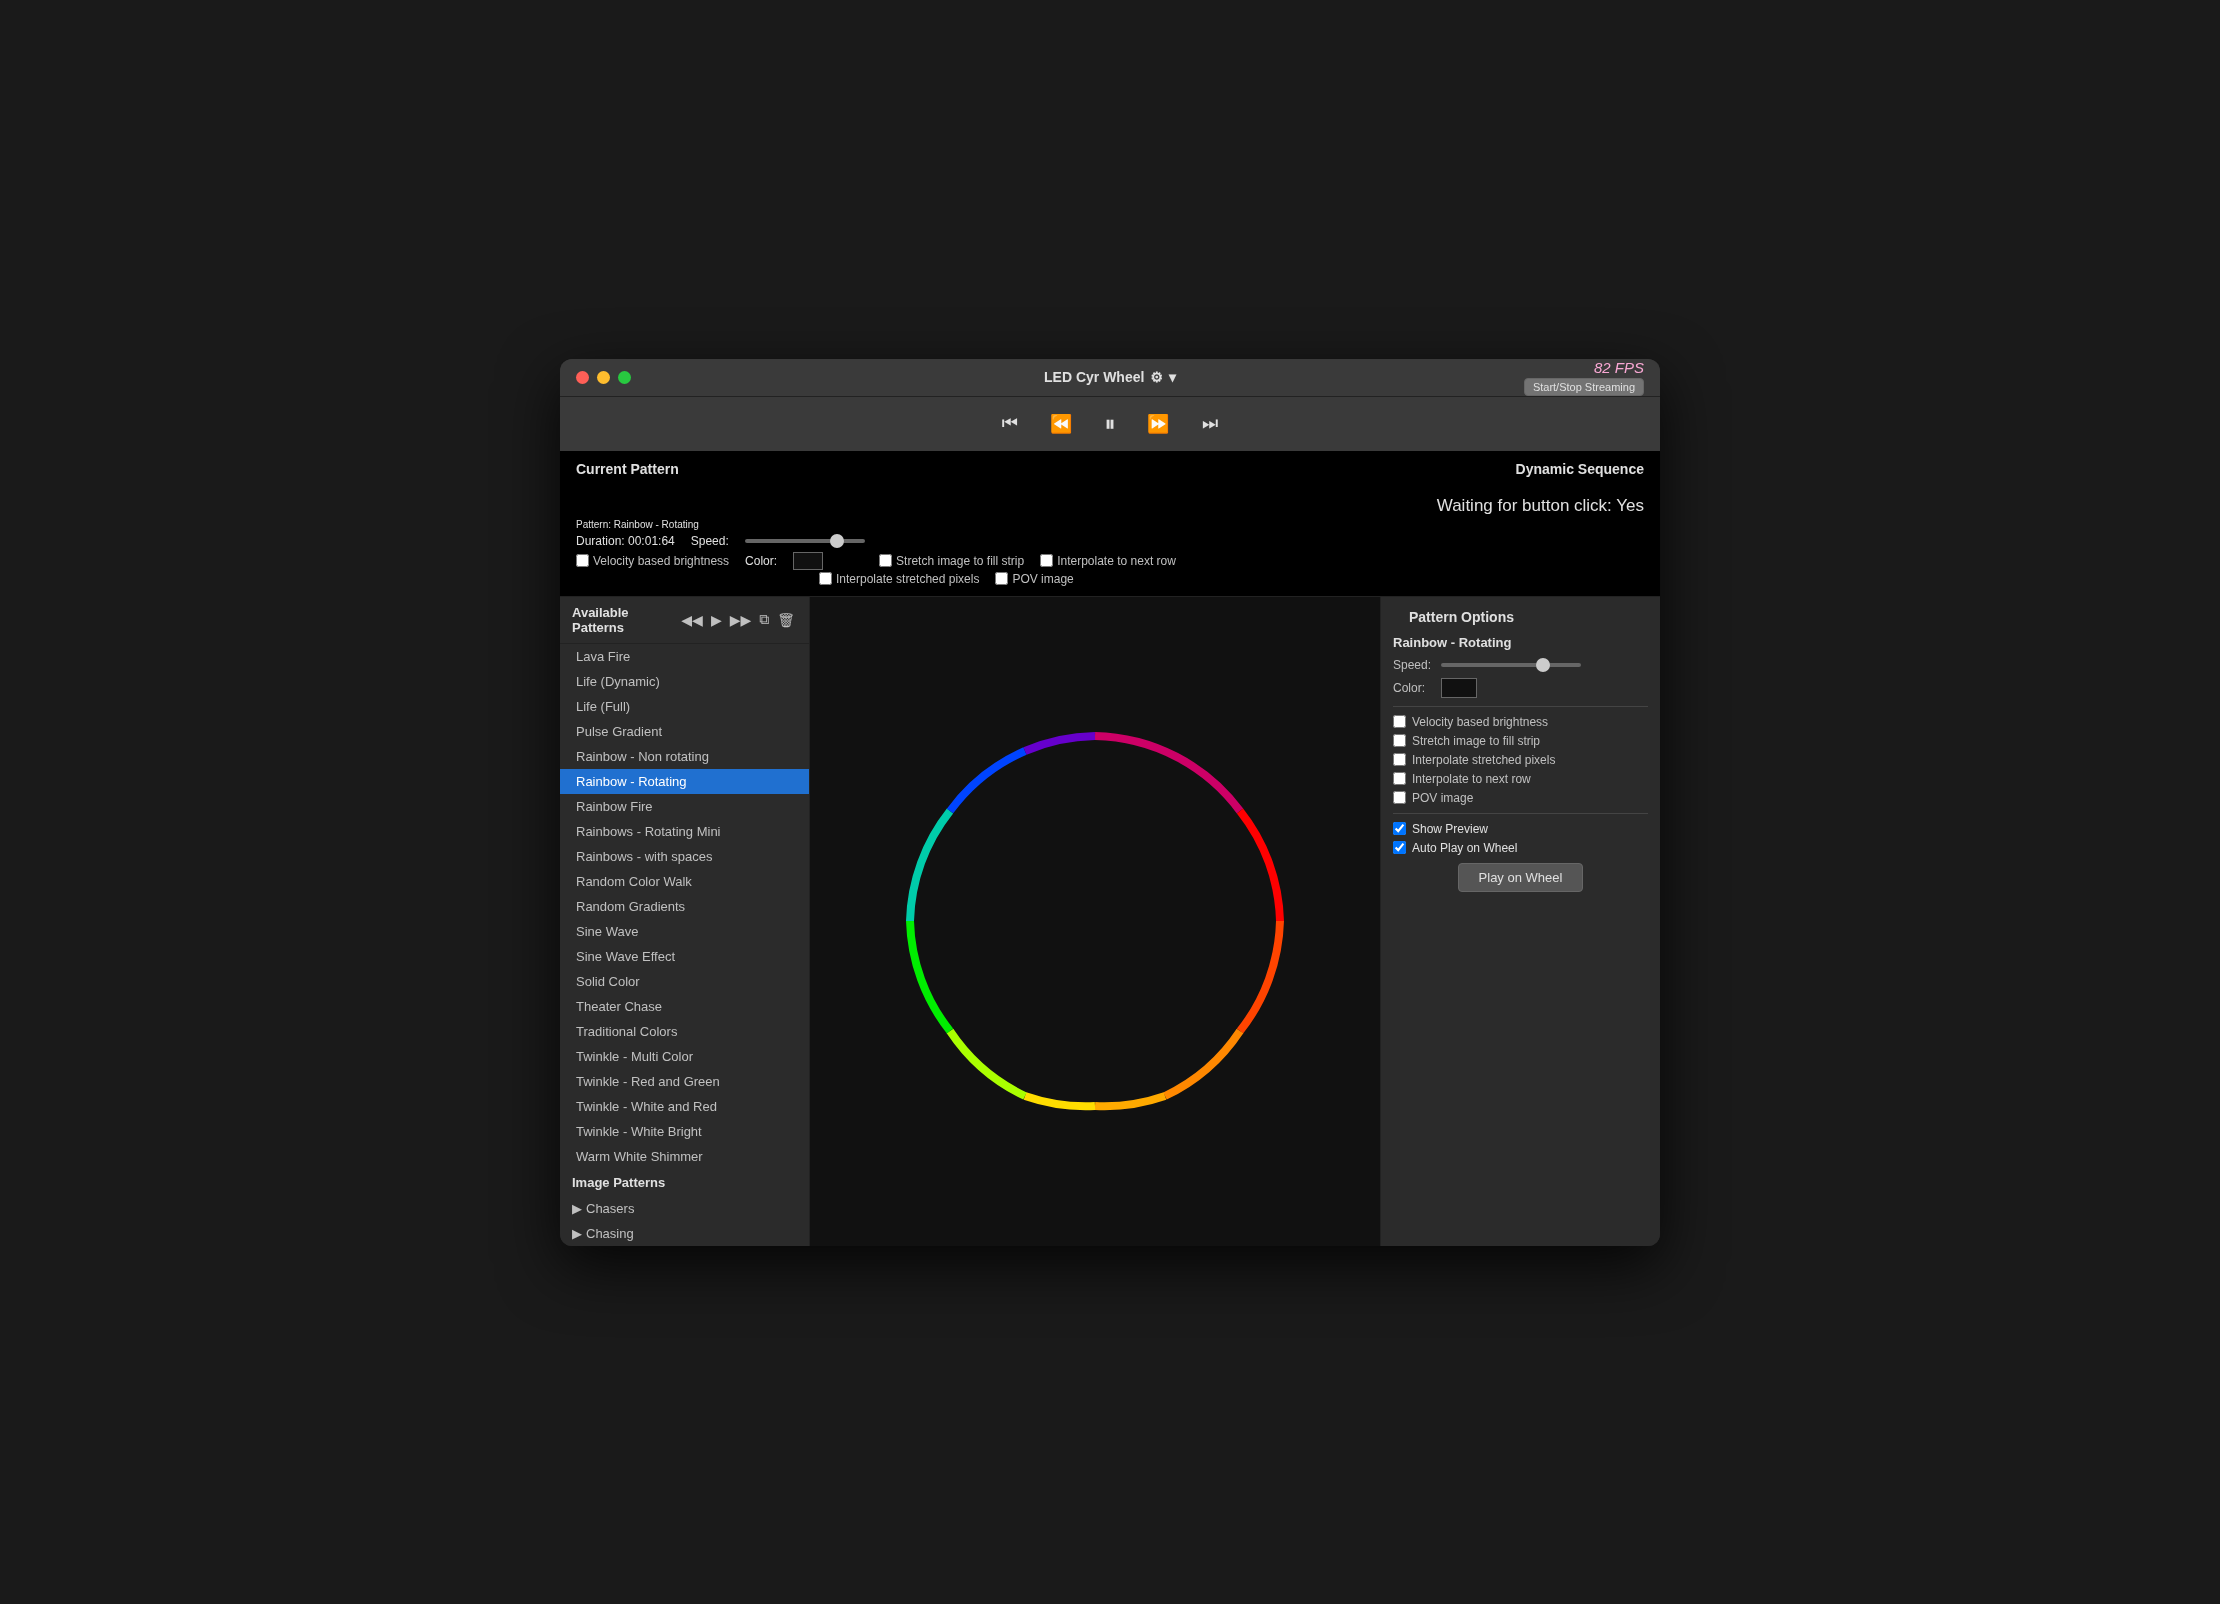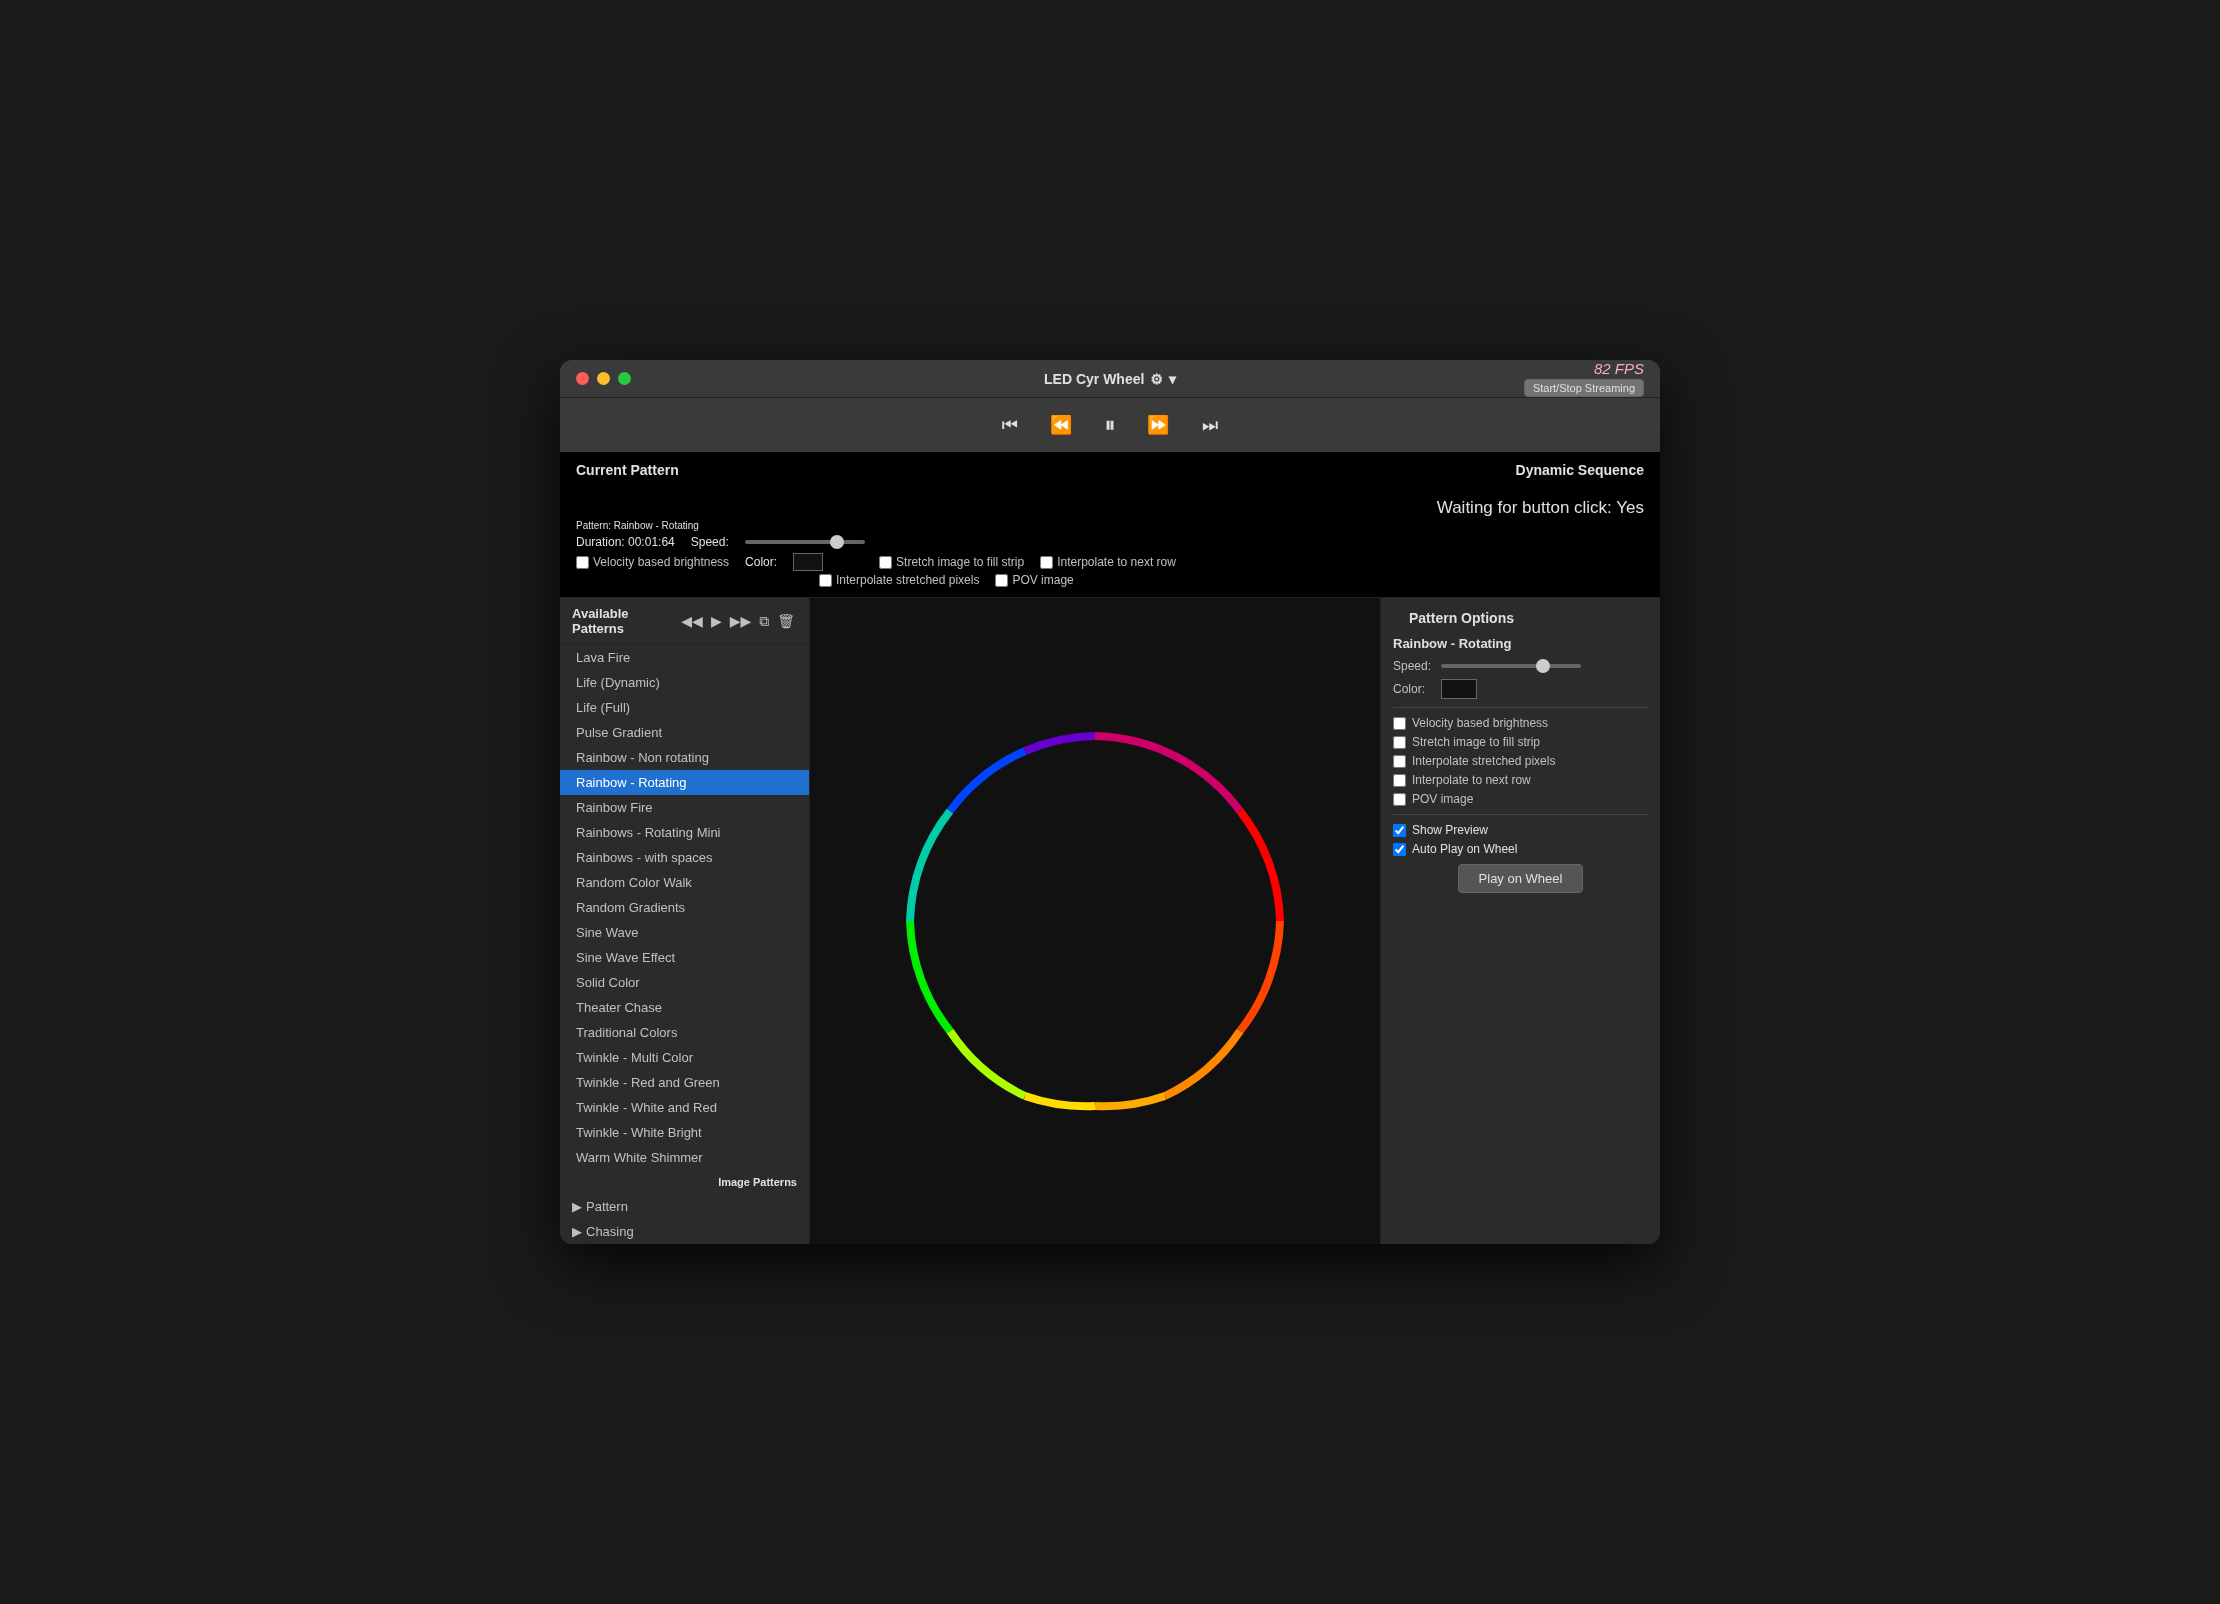--- a/index.html
+++ b/index.html
@@ -219,23 +219,22 @@
       font-size: 13px;
       cursor: pointer;
     }
     .pattern-item.selected {
       background: #2070d0;
       color: #fff;
     }
     .section-header {
       padding: 6px 12px;
       color: #e0e0e0;
-      font-size: 11px;
+      font-size: 13px;
       font-weight: 700;
-      text-align: right;
     }
     .section-expandable {
       display: flex;
       align-items: center;
       padding: 5px 12px;
       color: #c0c0c0;
       font-size: 13px;
       cursor: pointer;
       gap: 4px;
     }
@@ -424,21 +423,21 @@
         <div class="pattern-item">Theater Chase</div>
         <div class="pattern-item">Traditional Colors</div>
         <div class="pattern-item">Twinkle - Multi Color</div>
         <div class="pattern-item">Twinkle - Red and Green</div>
         <div class="pattern-item">Twinkle - White and Red</div>
         <div class="pattern-item">Twinkle - White Bright</div>
         <div class="pattern-item">Warm White Shimmer</div>
         <div class="section-header">Image Patterns</div>
         <div class="section-expandable">
           <span>▶</span>
-          <span>Pattern</span>
+          <span>Chasers</span>
         </div>
         <div class="section-expandable">
           <span>▶</span>
           <span>Chasing</span>
         </div>
       </div>
     </div>
 
     <div class="center-panel">
       <div class="rainbow-circle-container">

